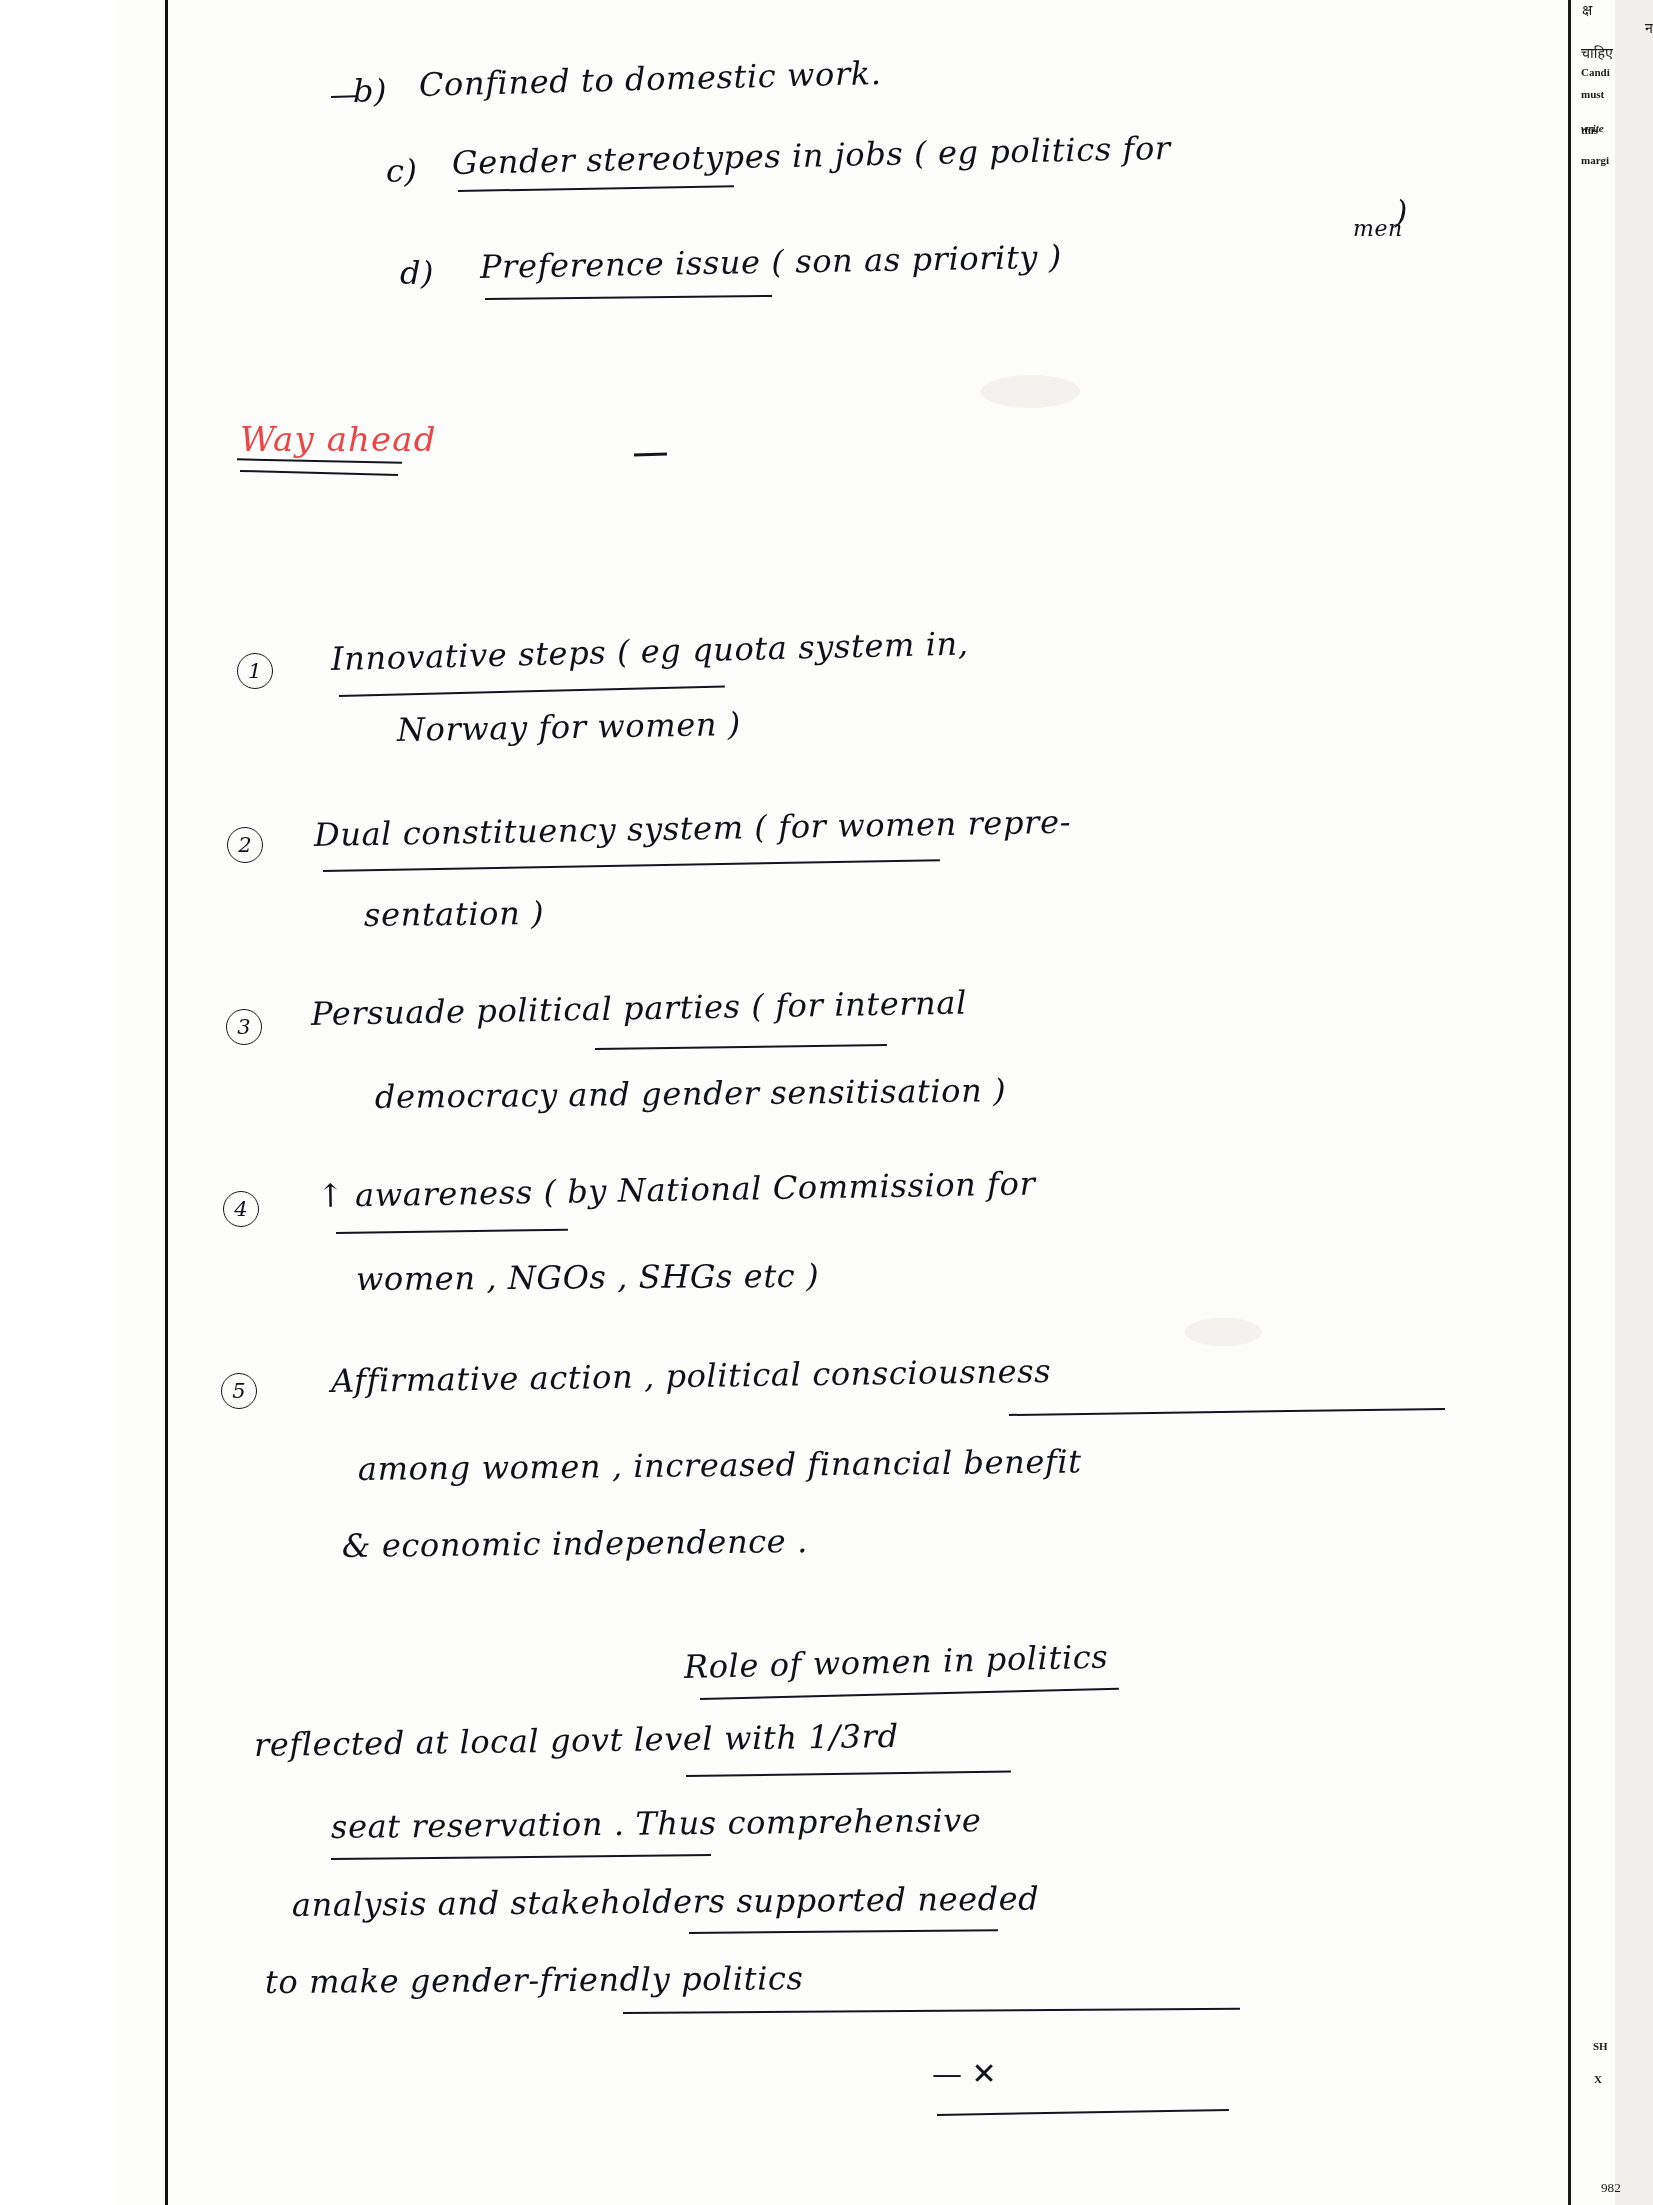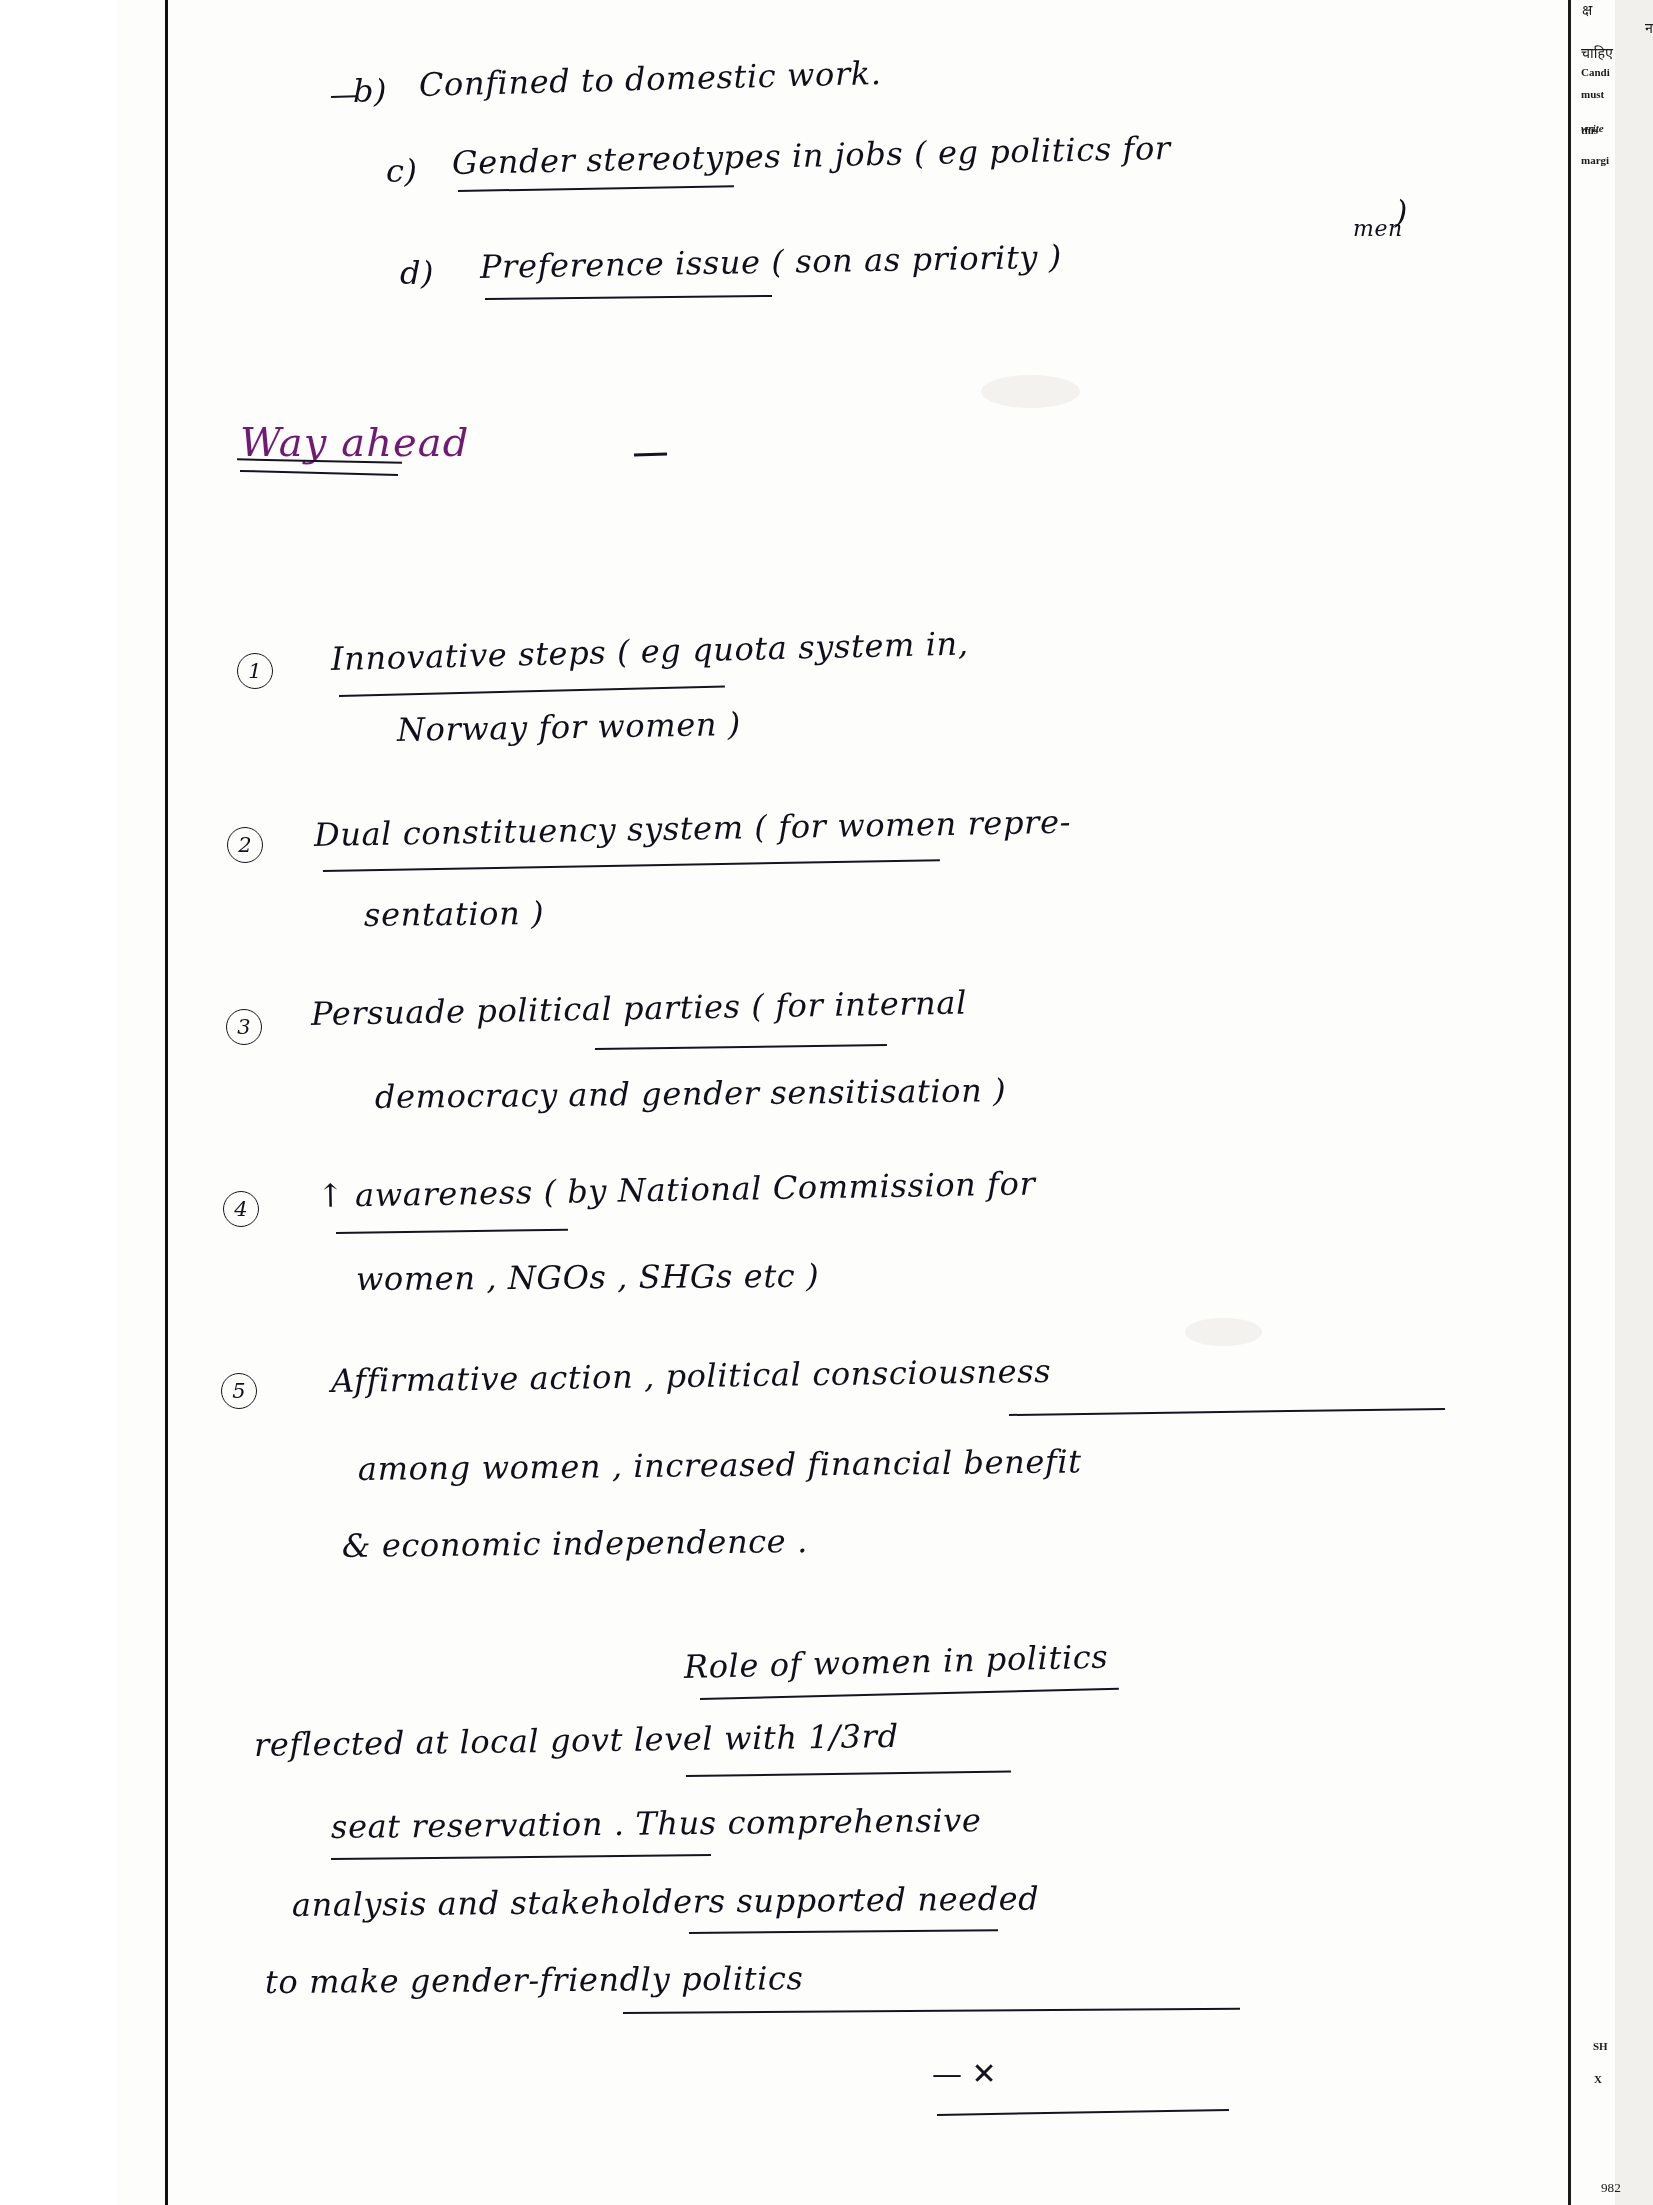--- a/index.html
+++ b/index.html
@@ -73,22 +73,22 @@
     display: flex;
     align-items: center;
     justify-content: center;
   }
 
   
   .heading-wrap { position: absolute; }
   .heading-wrap .txt {
     font-family: "DejaVu Serif", serif;
     font-style: italic;
-    font-size: 40px;
-    color: #701a75;
+    font-size: 34px;
+    color: #ef4444;
     letter-spacing: 1.1px;
     white-space: nowrap;
   }
   .heading-wrap .ul1 {
     position: absolute; left: -3.3px; top: 41px;
     width: 165px; height: 2.2px; background: #14141e;
     transform: rotate(1.2deg);
   }
   .heading-wrap .ul2 {
     position: absolute; left: 0px; top: 53px;

